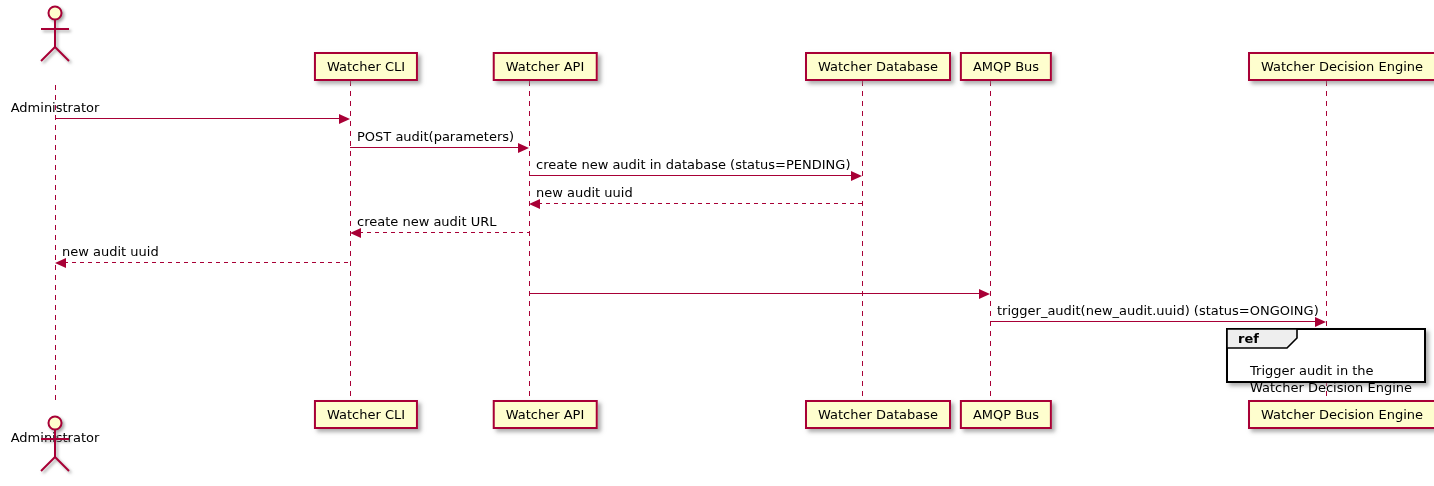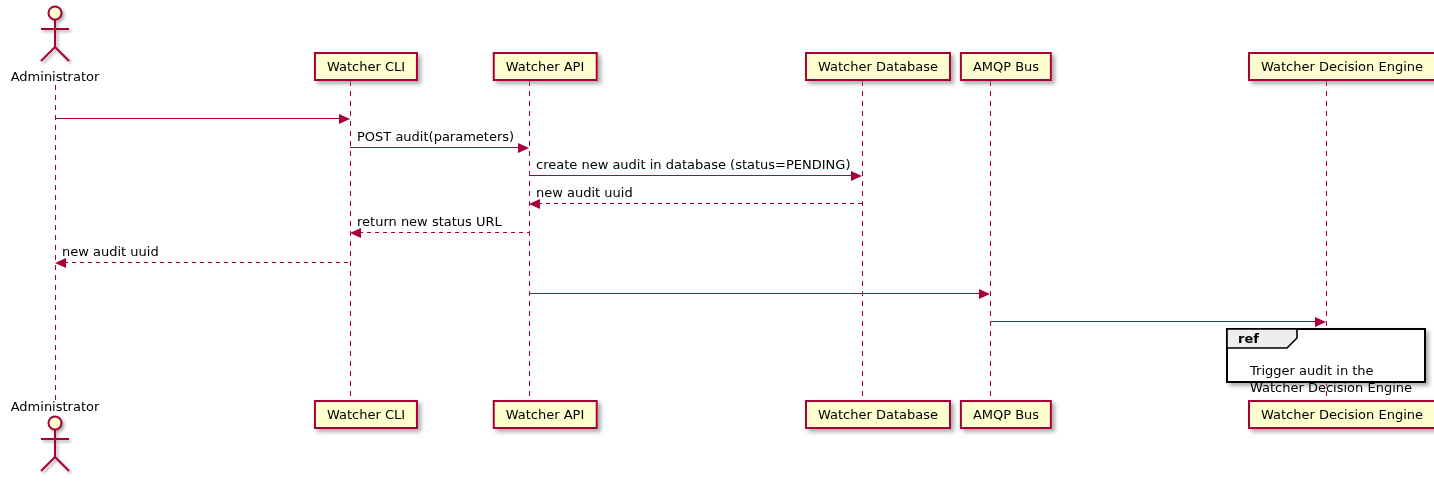--- a/index.html
+++ b/index.html
@@ -22,21 +22,21 @@
     display: flex; align-items: center;
     padding: 0 11px; white-space: nowrap;
     background: var(--fill, #FEFECE);
     border: 2px solid var(--line, #A80036);
     box-shadow: 3px 3px 4px rgba(130,130,130,0.65);
     z-index: 3;
     margin-left: 16px;
   }
   .actor-label {
     position: absolute; transform: translateX(-50%);
-    white-space: nowrap; z-index: 3;
+    white-space: nowrap; z-index: 3; margin-top: 31px;
   }
   .actor-figure {
     position: absolute; transform: translateX(-50%);
     z-index: 3;
     filter: drop-shadow(2.5px 2.5px 1.5px rgba(130,130,130,0.7));
   }
   .msg-line { position: absolute; height: 1px; z-index: 2; }
   .msg-line.solid { background: var(--line, #A80036); }
   .msg-line.dashed {
     background: repeating-linear-gradient(to right, var(--line, #A80036) 0 4px, transparent 4px 8px);
@@ -121,21 +121,22 @@
     <div class="arrow-head right" style="left: 518px; top: 143px;"></div>
     <div class="msg-label" style="left: 357px; top: 129px;">POST audit(parameters)</div>
     <div class="msg-line solid" style="left: 529px; width: 324px; top: 175px;"></div>
     <div class="arrow-head right" style="left: 851px; top: 171px;"></div>
     <div class="msg-label" style="left: 536px; top: 157px;">create new audit in database (status=PENDING)</div>
     <div class="msg-line dashed" style="left: 538px; width: 324px; top: 203px;"></div>
     <div class="arrow-head left" style="left: 529px; top: 199px;"></div>
     <div class="msg-label" style="left: 536px; top: 185px;">new audit uuid</div>
     <div class="msg-line dashed" style="left: 359px; width: 170px; top: 232px;"></div>
     <div class="arrow-head left" style="left: 350px; top: 228px;"></div>
-    <div class="msg-label" style="left: 357px; top: 214px;">return new status URL</div>
+    <div class="msg-label" style="left: 357px; top: 214px;">create new audit URL</div>
     <div class="msg-line dashed" style="left: 64px; width: 286px; top: 262px;"></div>
     <div class="arrow-head left" style="left: 55px; top: 258px;"></div>
     <div class="msg-label" style="left: 62px; top: 244px;">new audit uuid</div>
     <div class="msg-line solid" style="left: 529px; width: 452px; top: 293px;"></div>
     <div class="arrow-head right" style="left: 979px; top: 289px;"></div>
     <div class="msg-line solid" style="left: 990px; width: 327px; top: 321px;"></div>
     <div class="arrow-head right" style="left: 1315px; top: 317px;"></div>
+    <div class="msg-label" style="left: 997px; top: 303px;">trigger_audit(new_audit.uuid) (status=ONGOING)</div>
   </div>
 
 </body></html>

